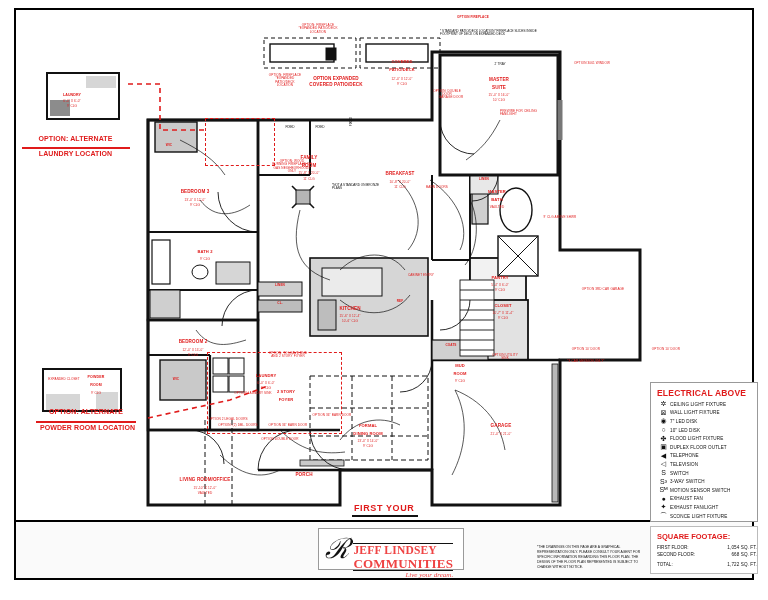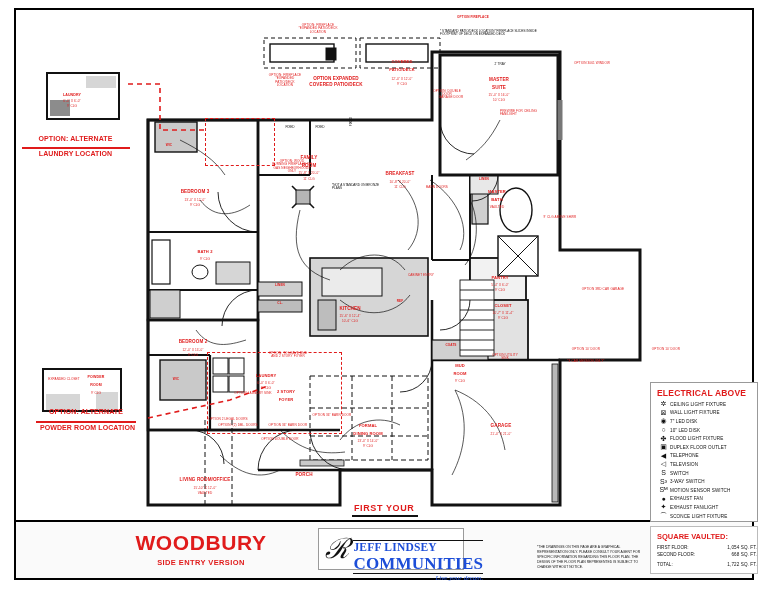--- a/index.html
+++ b/index.html
@@ -25,23 +25,23 @@
   #sqft{position:absolute;left:657px;top:532px;width:100px;}
   #sqft .stitle{color:#e01b1b;font-size:7.5px;font-weight:bold;margin-bottom:3px;}
   .sfrow{display:flex;justify-content:space-between;font-size:4.6px;color:#111;line-height:7px;}
   .sfrow .v{letter-spacing:.1px;}
   #disclaimer{position:absolute;left:537px;top:545px;width:112px;font-size:3.4px;color:#111;line-height:1.5;}
   #plan-title{position:absolute;left:86px;top:531px;width:230px;text-align:center;}
   #plan-title .big{color:#e01b1b;font-size:21px;font-weight:bold;letter-spacing:.6px;}
   #plan-title .sub{color:#e01b1b;font-size:7.5px;font-weight:bold;letter-spacing:.4px;margin-top:3px;}
   #logo{position:absolute;left:318px;top:528px;width:146px;height:42px;border:1px solid #9a9a9a;background:#fff;display:flex;align-items:center;padding-left:6px;box-sizing:border-box;}
   #logo .mark{font-family:"Liberation Serif",serif;font-size:28px;font-style:italic;color:#111;line-height:1;margin-right:4px;}
-  #logo .txt{font-family:"Liberation Serif",serif;color:#1d4ed8;margin-top:24px;}
+  #logo .txt{font-family:"Liberation Serif",serif;color:#ef4444;margin-top:24px;}
   #logo .l1{font-size:11.5px;font-weight:bold;letter-spacing:.2px;border-top:1px solid #111;border-bottom:0;line-height:1.15;}
-  #logo .l2{font-size:17px;font-weight:bold;letter-spacing:.2px;line-height:1.05;}
+  #logo .l2{font-size:13px;font-weight:bold;letter-spacing:.2px;line-height:1.05;}
   #logo .l3{font-size:7px;font-style:italic;text-align:right;border-top:1px solid #111;}
   .ff-label{position:absolute;color:#e01b1b;font-size:9px;font-weight:bold;letter-spacing:.6px;}
   .ff-rule{position:absolute;height:1.6px;background:#111;}
   .t3{font-size:3.1px;}
   .t35{font-size:3.6px;}
   .t4{font-size:4.1px;}
   .t45{font-size:4.6px;}
   .t7{font-size:7px;}
   .bold{font-weight:bold;}
 </style>
@@ -396,43 +396,39 @@
         </div>
         <div class="legrow">
           <div class="legsym">⌒</div>
           <div class="legtxt">SCONCE LIGHT FIXTURE</div>
         </div>
       </div>
   </div>
 
   <div class="outline-thin" style="left:650px;top:526px;width:108px;height:48px;background:#fff;border-color:#bbb;"></div>
   <div id="sqft">
-    <div class="stitle">SQUARE VAULTED:</div>
+    <div class="stitle">SQUARE FOOTAGE:</div>
     <div id="sqft-rows">
         <div class="sfrow">
           <div>FIRST FLOOR:</div>
           <div class="v">1,054 SQ. FT.</div>
         </div>
         <div class="sfrow">
           <div>SECOND FLOOR:</div>
           <div class="v">668 SQ. FT.</div>
         </div>
         <div class="sfrow" style="margin-top: 3px;">
           <div>TOTAL:</div>
           <div class="v">1,722 SQ. FT.</div>
         </div>
       </div>
   </div>
 
   <div id="disclaimer">*THE DRAWINGS ON THIS PAGE ARE A GRAPHICAL REPRESENTATION ONLY. PLEASE CONSULT YOUR AGENT FOR SPECIFIC INFORMATION REGARDING THIS FLOOR PLAN. THE DESIGN OF THE FLOOR PLAN REPRESENTED IS SUBJECT TO CHANGE WITHOUT NOTICE.</div>
 
-  <div id="plan-title">
-    <div class="big">WOODBURY</div>
-    <div class="sub">SIDE ENTRY VERSION</div>
-  </div>
 
   <div id="logo">
     <div class="mark">ℛ</div>
     <div class="txt">
       <div class="l1">JEFF LINDSEY</div>
       <div class="l2">COMMUNITIES</div>
       <div class="l3">Live your dream.</div>
     </div>
   </div>
 

